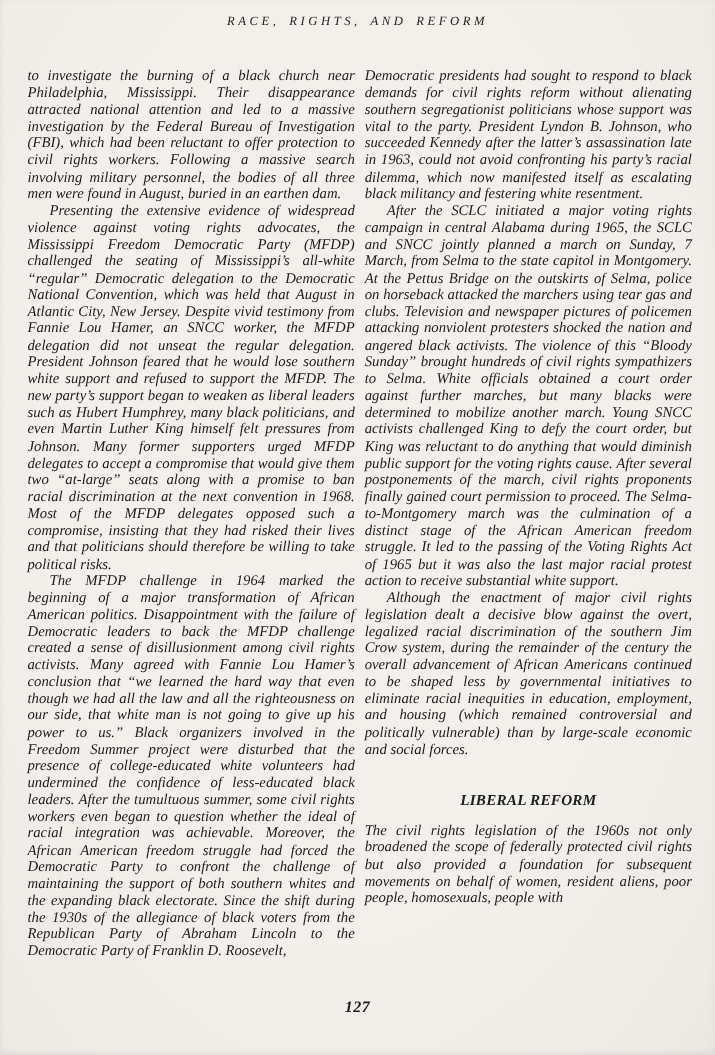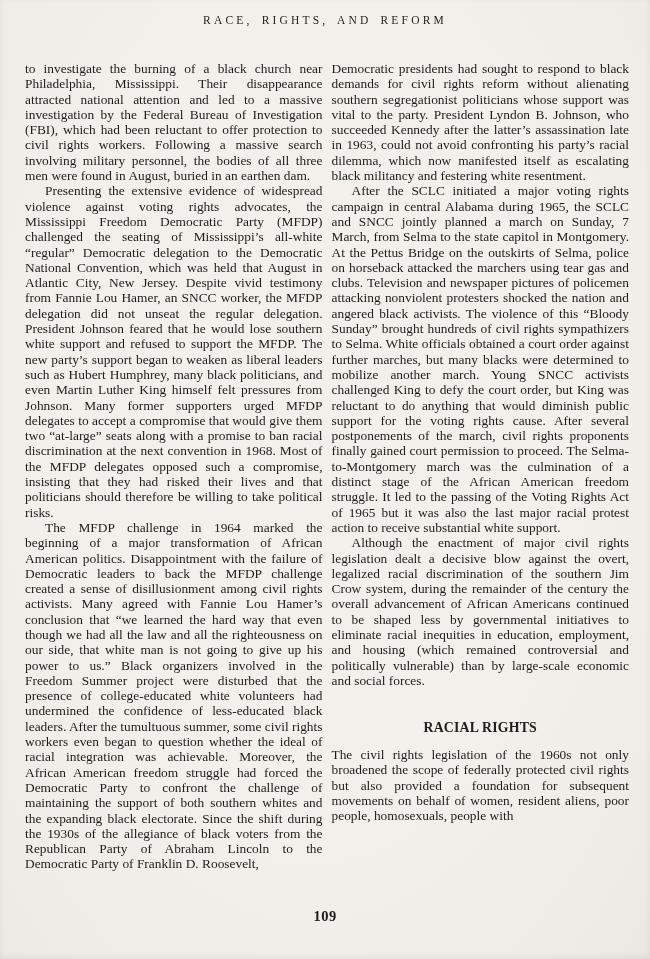--- a/index.html
+++ b/index.html
@@ -11,20 +11,21 @@
     position: relative;
     width: 650px;
     height: 959px;
     margin: 0 auto;
     box-sizing: border-box;
     background: radial-gradient(ellipse at 48% 42%, #f2f0eb 55%, #edebe5 92%, #e9e7e1 100%);
     color: #1e1c19;
     font-family: "Liberation Serif", "DejaVu Serif", serif;
     overflow: hidden;
     box-shadow: inset 0 -2px 6px rgba(0,0,0,0.06);
+    font-style: italic;
   }
   .running-head {
     position: absolute;
     top: 14px;
     left: 0;
     right: 0;
     text-align: center;
     font-size: 11.5px;
     letter-spacing: 3.2px;
     word-spacing: 3px;
@@ -91,23 +92,23 @@
       <p class="indent">Presenting the extensive evidence of widespread violence against voting rights advocates, the Mississippi Freedom Democratic Party (MFDP) challenged the seating of Mississippi’s all-white “regular” Democratic delegation to the Democratic National Convention, which was held that August in Atlantic City, New Jersey. Despite vivid testimony from Fannie Lou Hamer, an SNCC worker, the MFDP delegation did not unseat the regular delegation. President Johnson feared that he would lose southern white support and refused to support the MFDP. The new party’s support began to weaken as liberal leaders such as Hubert Humphrey, many black politicians, and even Martin Luther King himself felt pressures from Johnson. Many former supporters urged MFDP delegates to accept a compromise that would give them two “at-large” seats along with a promise to ban racial discrimination at the next convention in 1968. Most of the MFDP delegates opposed such a compromise, insisting that they had risked their lives and that politicians should therefore be willing to take political risks.</p>
       <p class="indent">The MFDP challenge in 1964 marked the beginning of a major transformation of African American politics. Disappointment with the failure of Democratic leaders to back the MFDP challenge created a sense of disillusionment among civil rights activists. Many agreed with Fannie Lou Hamer’s conclusion that “we learned the hard way that even though we had all the law and all the righteousness on our side, that white man is not going to give up his power to us.” Black organizers involved in the Freedom Summer project were disturbed that the presence of college-educated white volunteers had undermined the confidence of less-educated black leaders. After the tumultuous summer, some civil rights workers even began to question whether the ideal of racial integration was achievable. Moreover, the African American freedom struggle had forced the Democratic Party to confront the challenge of maintaining the support of both southern whites and the expanding black electorate. Since the shift during the 1930s of the allegiance of black voters from the Republican Party of Abraham Lincoln to the Democratic Party of Franklin D. Roosevelt,</p>
     </div>
 
     <div class="col">
       <p>Democratic presidents had sought to respond to black demands for civil rights reform without alienating southern segregationist politicians whose support was vital to the party. President Lyndon B. Johnson, who succeeded Kennedy after the latter’s assassination late in 1963, could not avoid confronting his party’s racial dilemma, which now manifested itself as escalating black militancy and festering white resentment.</p>
       <p class="indent">After the SCLC initiated a major voting rights campaign in central Alabama during 1965, the SCLC and SNCC jointly planned a march on Sunday, 7 March, from Selma to the state capitol in Montgomery. At the Pettus Bridge on the outskirts of Selma, police on horseback attacked the marchers using tear gas and clubs. Television and newspaper pictures of policemen attacking nonviolent protesters shocked the nation and angered black activists. The violence of this “Bloody Sunday” brought hundreds of civil rights sympathizers to Selma. White officials obtained a court order against further marches, but many blacks were determined to mobilize another march. Young SNCC activists challenged King to defy the court order, but King was reluctant to do anything that would diminish public support for the voting rights cause. After several postponements of the march, civil rights proponents finally gained court permission to proceed. The Selma-to-Montgomery march was the culmination of a distinct stage of the African American freedom struggle. It led to the passing of the Voting Rights Act of 1965 but it was also the last major racial protest action to receive substantial white support.</p>
       <p class="indent">Although the enactment of major civil rights legislation dealt a decisive blow against the overt, legalized racial discrimination of the southern Jim Crow system, during the remainder of the century the overall advancement of African Americans continued to be shaped less by governmental initiatives to eliminate racial inequities in education, employment, and housing (which remained controversial and politically vulnerable) than by large-scale economic and social forces.</p>
 
       <div class="section-heading">
-        <span>RACIAL RIGHTS</span>
+        <span>LIBERAL REFORM</span>
       </div>
 
       <p>The civil rights legislation of the 1960s not only broadened the scope of federally protected civil rights but also provided a foundation for subsequent movements on behalf of women, resident aliens, poor people, homosexuals, people with</p>
     </div>
 
   </div>
 
-  <div class="page-number">109</div>
+  <div class="page-number">127</div>
 
 </div>
 
 </body></html>

